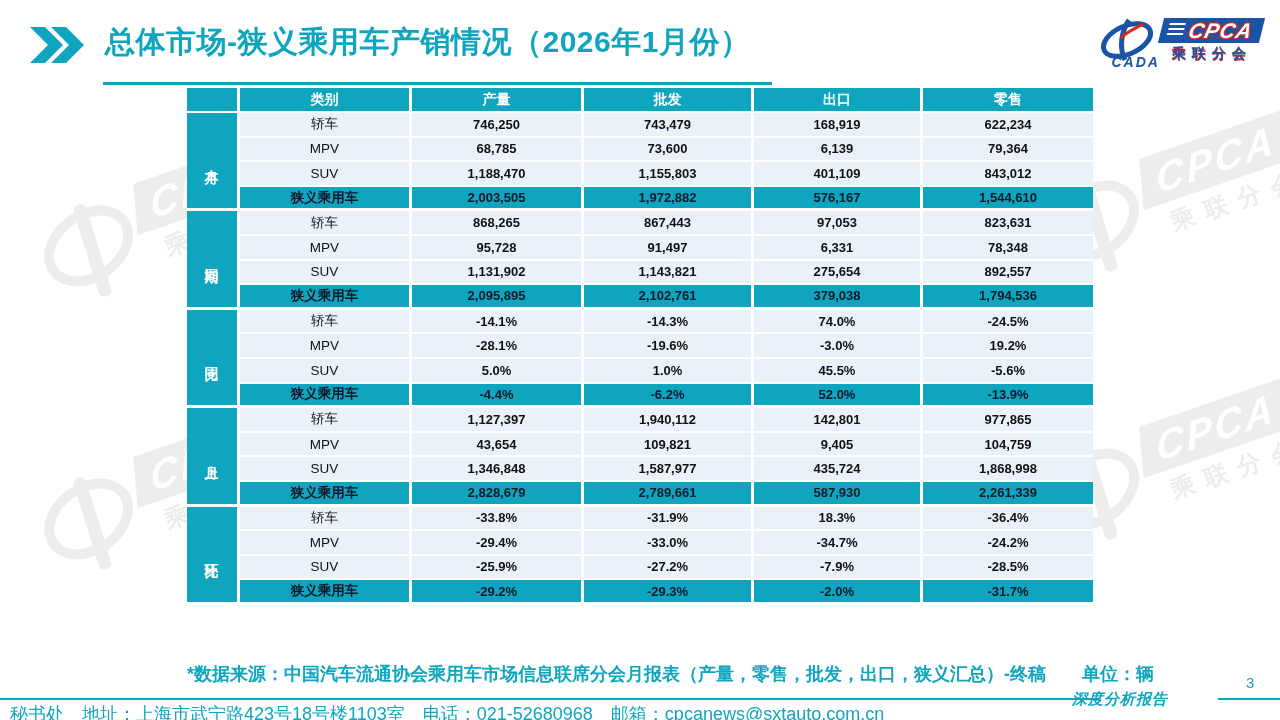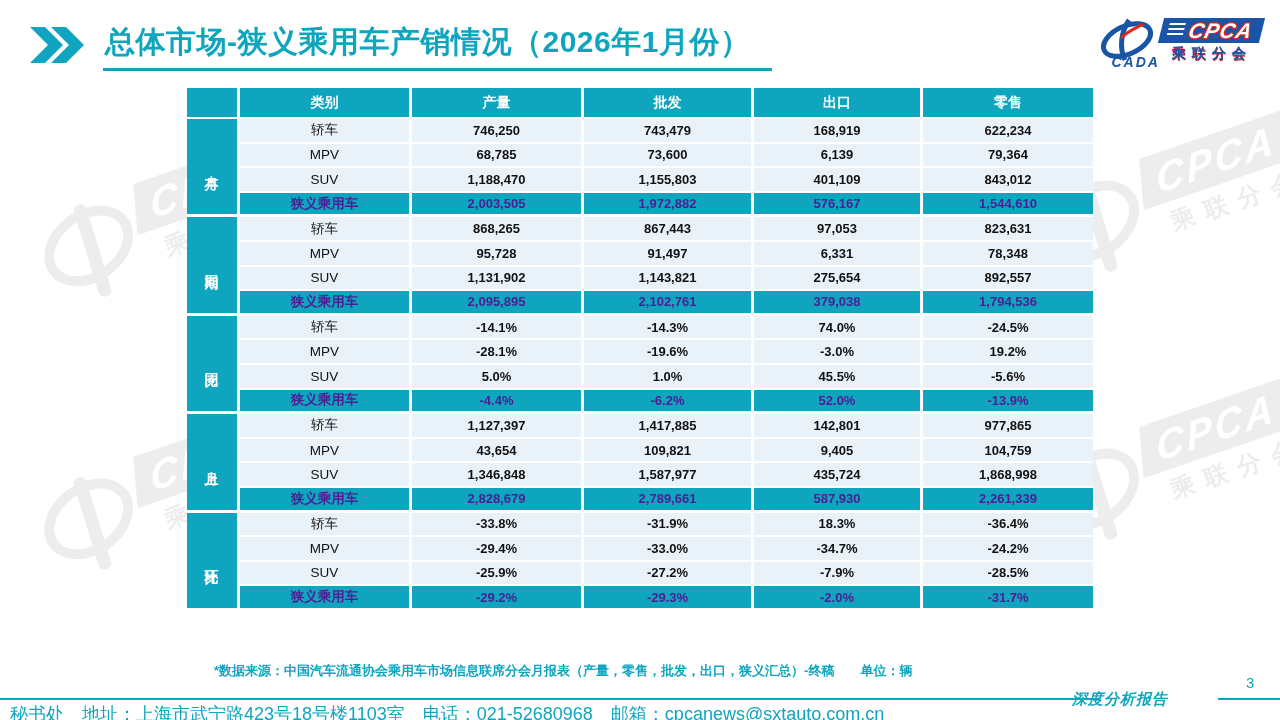--- a/index.html
+++ b/index.html
@@ -17,49 +17,49 @@
   
   .wm{position:absolute;display:flex;align-items:center;gap:8px;transform:rotate(-19deg);pointer-events:none;z-index:0;}
   .wm-ellipse{flex:none;width:96px;height:72px;border:10px solid var(--wm);border-radius:50%;transform:rotate(-16deg);position:relative;}
   .wm-slash{position:absolute;left:32px;top:-16px;width:13px;height:96px;background:var(--wm);transform:rotate(18deg);border-radius:6px;}
   .wm-main{display:flex;flex-direction:column;}
   .wm-box{background:var(--wm);color:#fff;font-weight:800;font-style:italic;font-size:40px;line-height:1.1;padding:3px 16px;transform:skewX(-14deg);letter-spacing:3px;}
   .wm-sub{color:var(--wm);font-size:24px;font-weight:700;letter-spacing:11px;margin-top:5px;padding-left:16px;white-space:nowrap;}
 
   
   .chevrons{position:absolute;left:30px;top:27px;z-index:3;}
-  .page-title{position:absolute;left:103px;top:22px;z-index:3;color:var(--accent);font-size:30px;font-weight:700;letter-spacing:0.5px;border-bottom:3px solid var(--accent);padding:0 22px 5px 2px;white-space:nowrap;}
+  .page-title{position:absolute;left:103px;top:22px;z-index:3;color:var(--accent);font-size:30px;font-weight:700;letter-spacing:0.5px;border-bottom:3px solid var(--accent);padding:0 22px 19px 2px;white-space:nowrap;}
 
   .logo{position:absolute;top:18px;right:18px;z-index:3;display:flex;align-items:flex-start;gap:6px;}
   .logo-swoosh{position:relative;width:56px;height:52px;}
   .logo-cada{position:absolute;left:12px;bottom:0;color:var(--logo-blue);font-size:14px;font-weight:700;font-style:italic;letter-spacing:2px;}
   .logo-right{display:flex;flex-direction:column;align-items:center;}
   .cpca-box{display:flex;align-items:center;background:var(--logo-blue);transform:skewX(-14deg);padding:2px 9px 2px 7px;}
   .cpca-stripes{width:16px;height:15px;margin-right:5px;background:repeating-linear-gradient(#fff 0 2px,transparent 2px 5px);}
   .cpca-word{color:#fff;font-weight:800;font-style:italic;font-size:21px;letter-spacing:1px;line-height:1;
     text-shadow:-1px -1px 0 var(--logo-red),1px -1px 0 var(--logo-red),-1px 1px 0 var(--logo-red),1px 1px 0 var(--logo-red);}
   .cpca-sub{color:var(--logo-blue);font-weight:700;font-size:14px;letter-spacing:6px;margin-top:2px;white-space:nowrap;
     text-shadow:0.5px 0.5px 0 var(--logo-red);}
 
   
   .table-wrap{position:absolute;left:187px;top:88px;z-index:2;background:#fff;}
   table{border-collapse:separate;border-spacing:0;table-layout:fixed;width:906px;}
   th,td{text-align:center;vertical-align:middle;padding:0;overflow:hidden;white-space:nowrap;}
-  thead th{background:var(--accent);color:#fff;font-size:14px;font-weight:700;height:31px;border-bottom:2px solid #fff;border-right:3px solid #fff;}
+  thead th{background:var(--accent);color:#fff;font-size:14px;font-weight:700;height:25px;border-bottom:2px solid #fff;border-right:3px solid #fff;}
   thead th:last-child{border-right:none;}
   tbody td{height:24.6px;font-size:13px;border-bottom:2px solid #fff;border-right:3px solid #fff;background:var(--row-bg);color:#111;}
   tbody td:last-child{border-right:none;}
   td.cat{font-weight:400;font-size:13.5px;}
   td.val{font-weight:700;}
-  tr.hl td{background:var(--accent);color:#4c1d95;font-weight:700;border-bottom:3px solid #fff;}
+  tr.hl td{background:var(--accent);color:#0f172a;font-weight:700;border-bottom:3px solid #fff;}
   th.group{background:var(--accent);color:#fff;font-weight:700;font-size:14px;border-bottom:3px solid #fff;border-right:3px solid #fff;
     writing-mode:vertical-rl;text-orientation:upright;letter-spacing:2px;}
 
   
-  .footnote{position:absolute;left:187px;top:662px;z-index:3;color:var(--accent);font-weight:700;font-size:13px;white-space:nowrap;margin-left:27px;}
+  .footnote{position:absolute;left:187px;top:662px;z-index:3;color:var(--accent);font-weight:700;font-size:18px;white-space:nowrap;}
   .rule-left{position:absolute;left:0;top:698px;width:1100px;height:2px;background:var(--accent);z-index:3;}
   .rule-right{position:absolute;left:1218px;top:698px;width:62px;height:2px;background:var(--accent);z-index:3;}
   .report-label{position:absolute;left:1072px;top:690px;z-index:3;color:var(--accent);
     font-family:"DejaVu Serif",serif;font-style:italic;font-weight:700;font-size:15px;letter-spacing:1px;white-space:nowrap;}
   .page-number{position:absolute;left:1246px;top:674px;z-index:3;color:var(--accent);font-size:15px;}
   .footer-contact{position:absolute;left:10px;top:702px;z-index:3;color:var(--accent);font-size:18px;white-space:nowrap;}
 </style>
 </head>
 <body>
 
@@ -231,21 +231,21 @@
             <td class="cat">狭义乘用车</td>
             <td class="val">-4.4%</td>
             <td class="val">-6.2%</td>
             <td class="val">52.0%</td>
             <td class="val">-13.9%</td>
           </tr>
           <tr>
             <th class="group" rowspan="4">上月</th>
             <td class="cat">轿车</td>
             <td class="val">1,127,397</td>
-            <td class="val">1,417,885</td>
+            <td class="val">1,940,112</td>
             <td class="val">142,801</td>
             <td class="val">977,865</td>
           </tr>
           <tr>
             <td class="cat">MPV</td>
             <td class="val">43,654</td>
             <td class="val">109,821</td>
             <td class="val">9,405</td>
             <td class="val">104,759</td>
           </tr>

